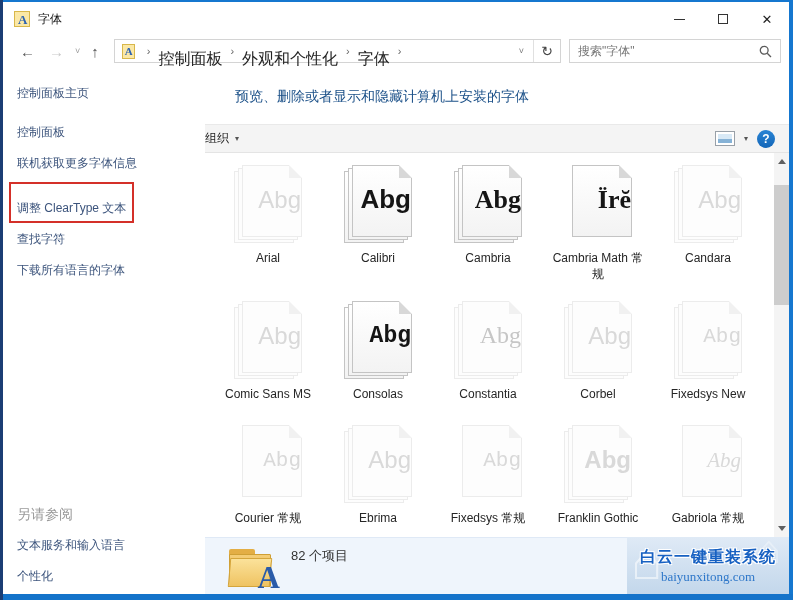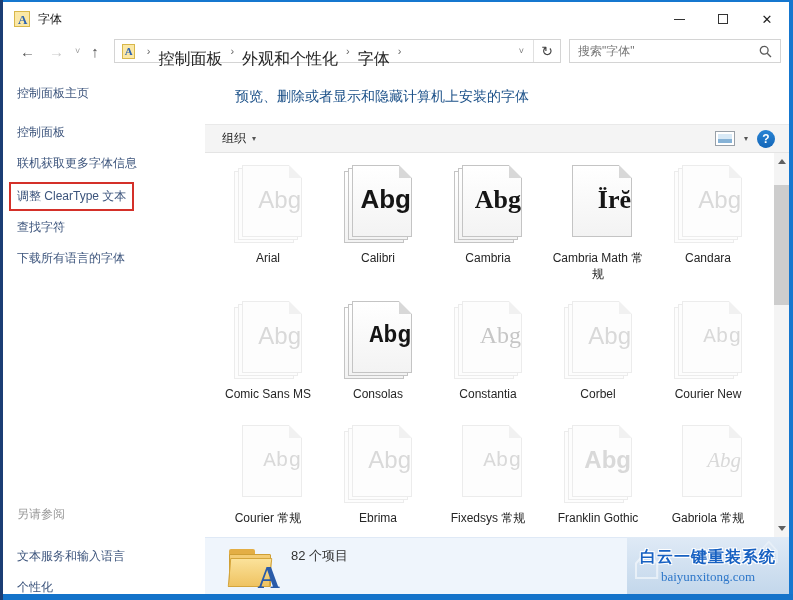--- a/index.html
+++ b/index.html
@@ -39,30 +39,30 @@
   .searchbox { width:212px; height:24px; margin:0 8px; border:1px solid #d4d4d4; background:#fff; display:flex; align-items:center; flex:none;}
   .searchbox .ph { font-size:12px; color:#767676; padding-left:8px; }
   .searchbox .sp { flex:1; }
   .mag { margin-right:8px; display:flex; }
 
   
   .sidebar { position:absolute; left:3px; top:66px; width:202px; bottom:6px; background:#fff; padding:19px 0 0 14px; }
   .side-link { font-size:12px; color:#3c547c; margin-bottom:14px; cursor:pointer; }
   .tasks { margin-top:22px; }
   .task { font-size:12px; color:#3c547c; margin-bottom:14px; cursor:pointer; }
-  .task.highlighted { display:inline-block; border:2px solid #d43029; padding:4px 6px 4px 6px; margin-left:-8px; margin-top:-4px; margin-bottom:8px; }
+  .task.highlighted { display:inline-block; border:2px solid #d43029; padding:16px 6px 4px 6px; margin-left:-8px; margin-top:-4px; margin-bottom:8px; }
   .see-also { position:absolute; left:14px; top:440px; }
-  .see-also .hdr { font-size:12px; color:#9a9a9a; margin-bottom:25px; }
+  .see-also .hdr { font-size:14px; color:#9a9a9a; margin-bottom:13px; }
   .see-also .task { margin-bottom:14px; }
 
   
   .main { position:absolute; left:205px; top:66px; right:4px; bottom:6px; background:#fff; }
   .main-header { position:absolute; left:30px; top:22px; font-size:14px; color:#1b5088; }
   .toolbar { position:absolute; left:0; right:0; top:58px; height:29px; background:#f4f4f4; border-top:1px solid #e9e9e9; border-bottom:1px solid #e4e4e4; display:flex; align-items:center; }
-  .organize { margin-left:17px; font-size:12px; color:#222; display:flex; align-items:center; gap:6px; }
+  .organize { margin-left:0; font-size:12px; color:#222; display:flex; align-items:center; gap:6px; }
   .caret { font-size:8px; color:#555; }
   .tb-right { margin-left:auto; margin-right:14px; display:flex; align-items:center; gap:9px; }
   .view-icon { width:20px; height:15px; border:1px solid #98a0a8; background:linear-gradient(180deg,#d8e9f6 0 52%,#86b2d6 52%); box-shadow: inset 0 0 0 2px #fff; }
   .help-circle { width:18px; height:18px; border-radius:50%; background:linear-gradient(180deg,#2a84d4,#1366b8); color:#fff; font-weight:bold; font-size:12px; display:flex; align-items:center; justify-content:center; }
 
   
   .content { position:absolute; left:0; right:15px; top:87px; bottom:57px; overflow:hidden; background:#fff; }
   .fontgrid { position:absolute; left:8px; top:12px; display:grid; grid-template-columns:repeat(5,110px); grid-template-rows:136px 124px 150px; }
   .font-item { width:110px; display:flex; flex-direction:column; align-items:center; cursor:pointer; }
   .icon-wrap { position:relative; width:68px; height:80px; margin-bottom:6px; flex:none; }
@@ -308,21 +308,21 @@
           </div>
           <div class="font-item stack light mono">
             <div class="icon-wrap">
               <div class="pg b2"></div>
               <div class="pg b1"></div>
               <div class="pg front">
                 <span class="fold"></span>
                 <span class="glyph">Abg</span>
               </div>
             </div>
-            <div class="font-label">Courier New</div>
+            <div class="font-label">Fixedsys New</div>
           </div>
           <div class="font-item single light mono">
             <div class="icon-wrap">
 
               <div class="pg front">
                 <span class="fold"></span>
                 <span class="glyph">Abg</span>
               </div>
             </div>
             <div class="font-label">Courier 常规</div>

